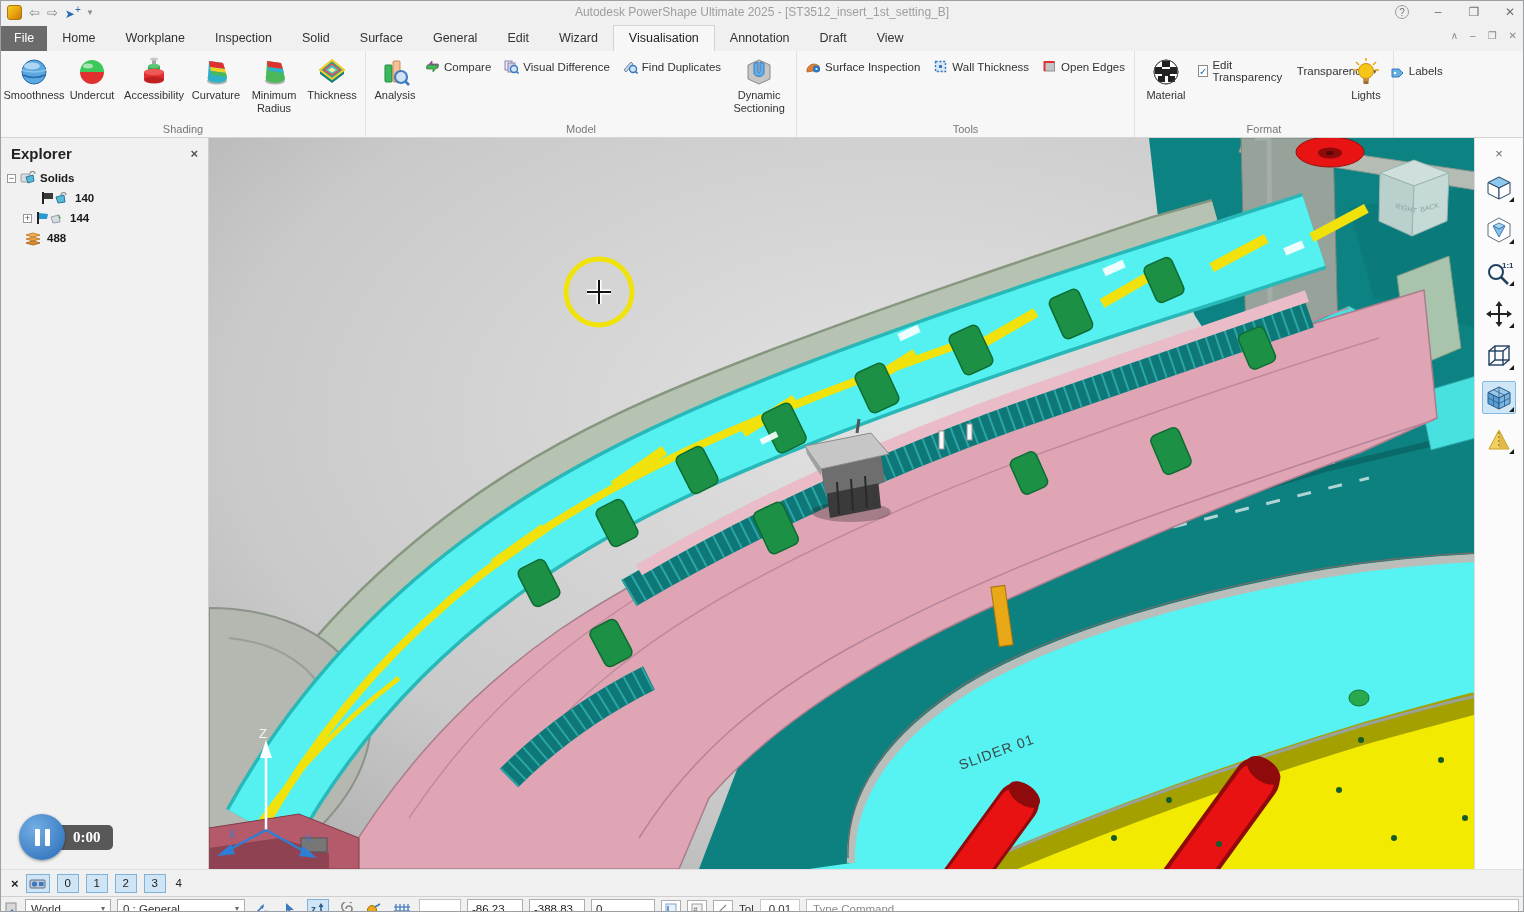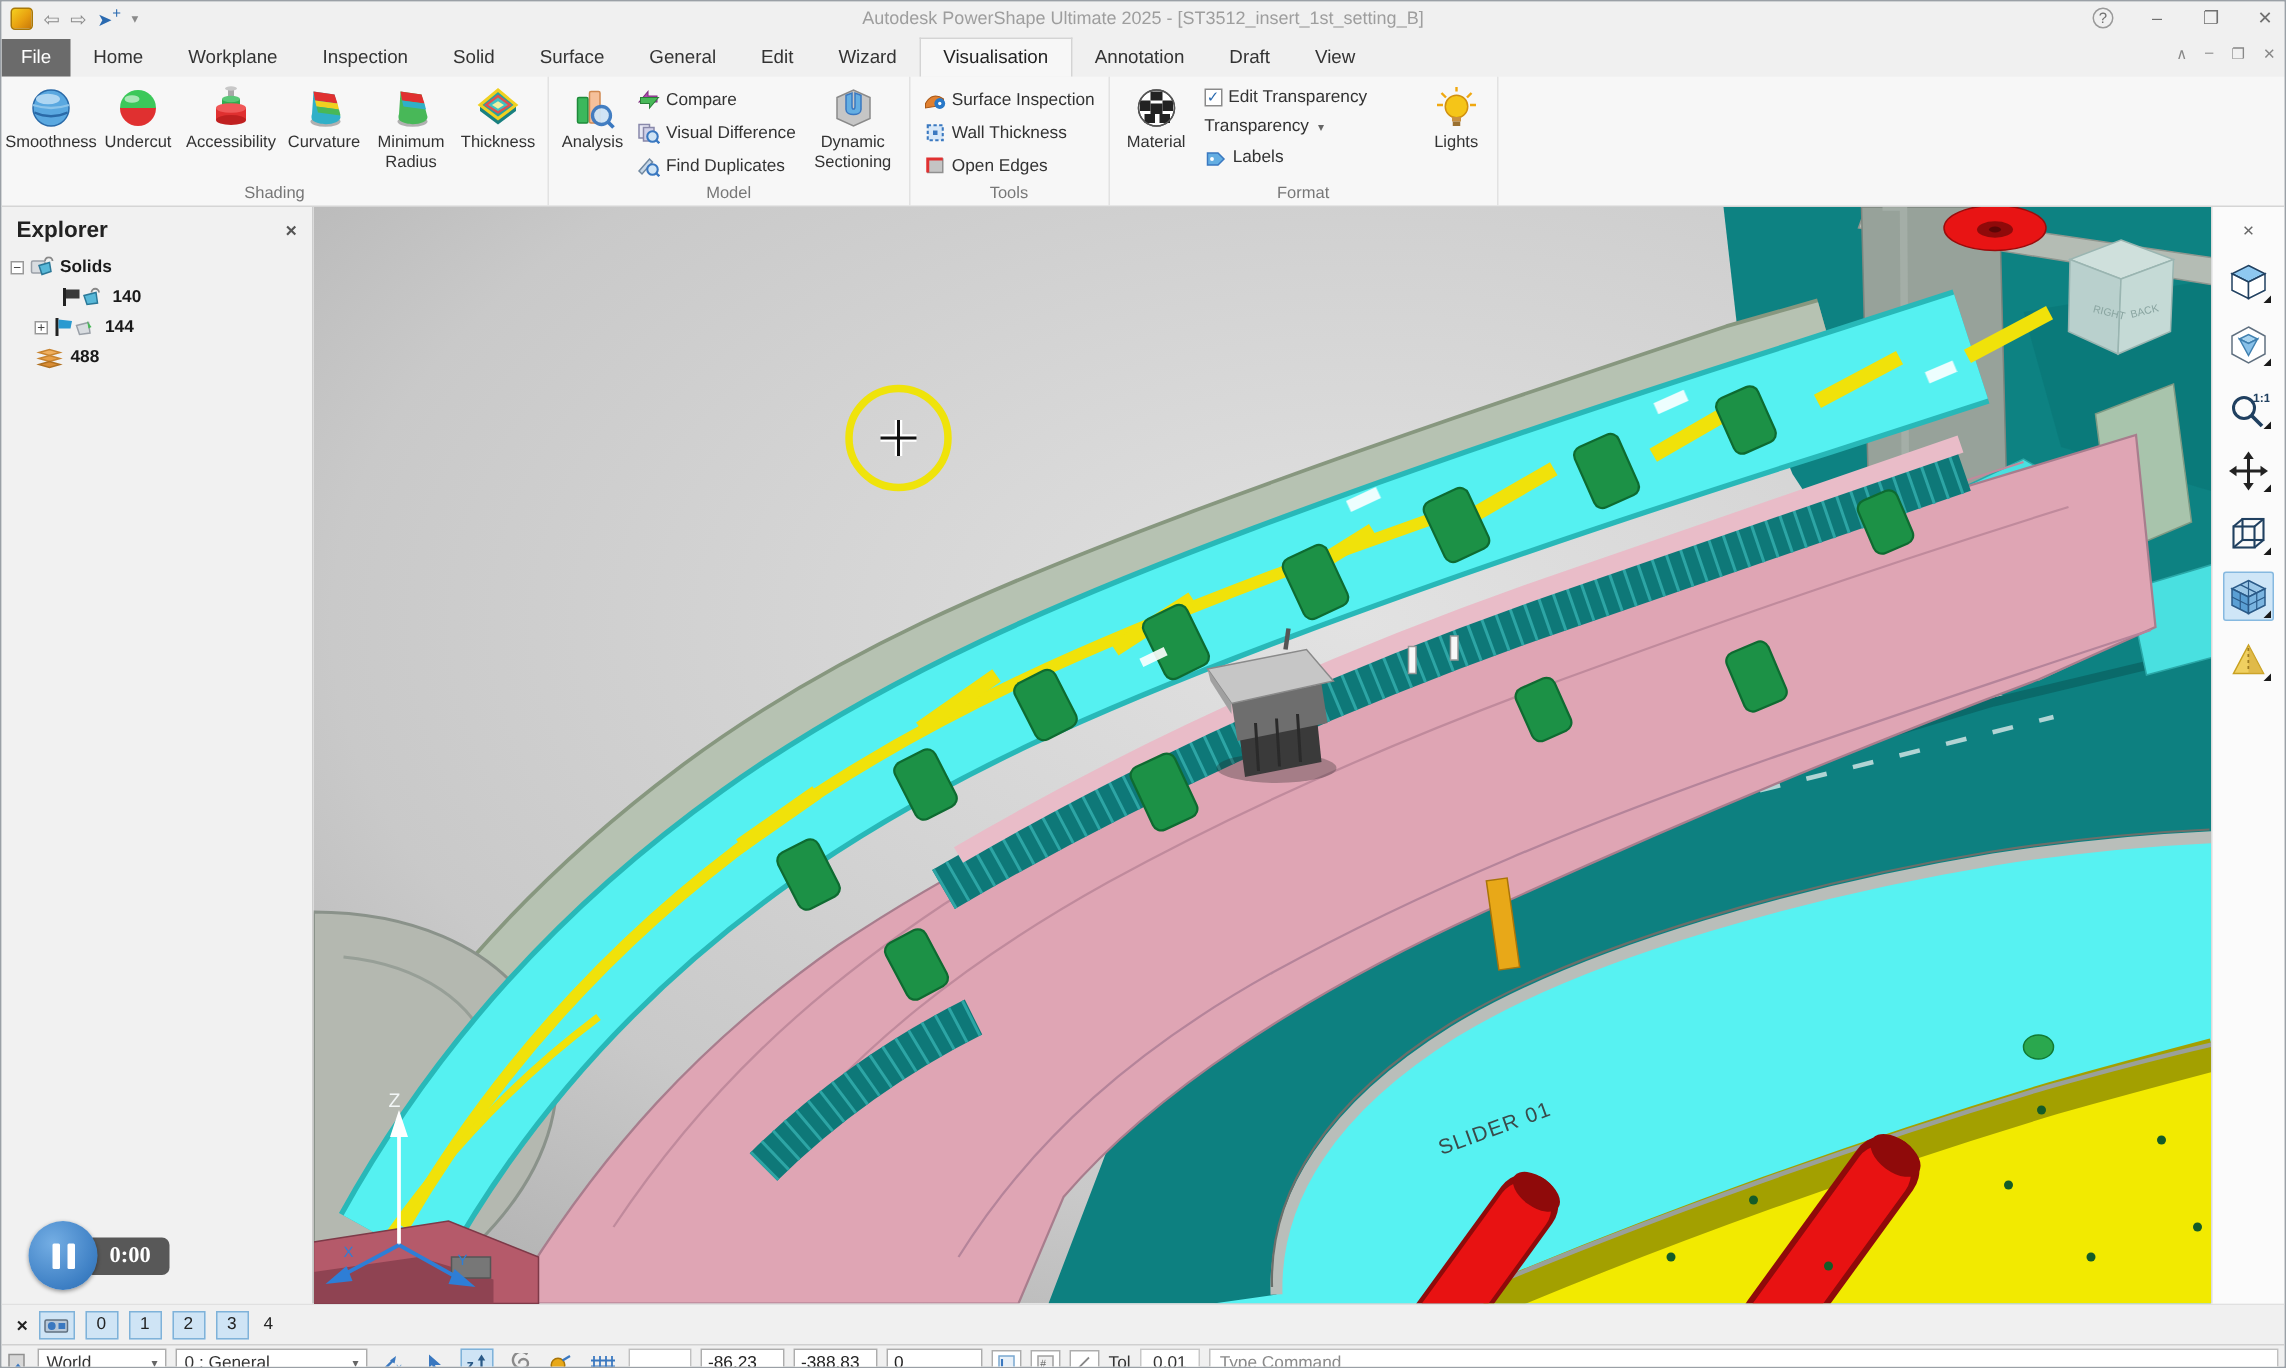--- a/index.html
+++ b/index.html
@@ -31,21 +31,21 @@
 
   
   .ribbon { height:87px; flex:0 0 87px; background:#f7f7f7; border-bottom:1px solid #d5d5d5;
     display:flex; }
   .rgroup { display:flex; flex-direction:column; border-right:1px solid #e2e2e2; padding:2px 4px 0; }
   .rgroup-items { display:flex; align-items:flex-start; flex:1; }
   .rgroup-label { text-align:center; font-size:11px; color:#777; padding:1px 0 2px; }
   .rb-lg { display:flex; flex-direction:column; align-items:center; width:58px; padding:3px 1px 0;
     border:1px solid transparent; border-radius:2px; }
   .rb-lg .lbl { font-size:11px; color:#333; text-align:center; line-height:1.15; margin-top:2px; }
-  .rb-sm-col { display:flex; flex-direction:column; justify-content:flex-start; padding-top:4px; gap:3px; }
+  .rb-sm-col { display:flex; flex-direction:row; justify-content:flex-start; padding-top:4px; gap:3px; }
   .rb-sm { display:flex; align-items:center; gap:4px; font-size:11.5px; color:#333; padding:1px 4px;
     border:1px solid transparent; border-radius:2px; }
   .cbox { width:12px; height:12px; border:1px solid #8a8a8a; background:#fff; font-size:10px;
     line-height:11px; text-align:center; color:#2a6ab0; }
   .caret { font-size:8px; color:#666; margin-left:2px; }
 
   
   .main { flex:0 0 731px; height:731px; display:flex; position:relative; }
 
   

